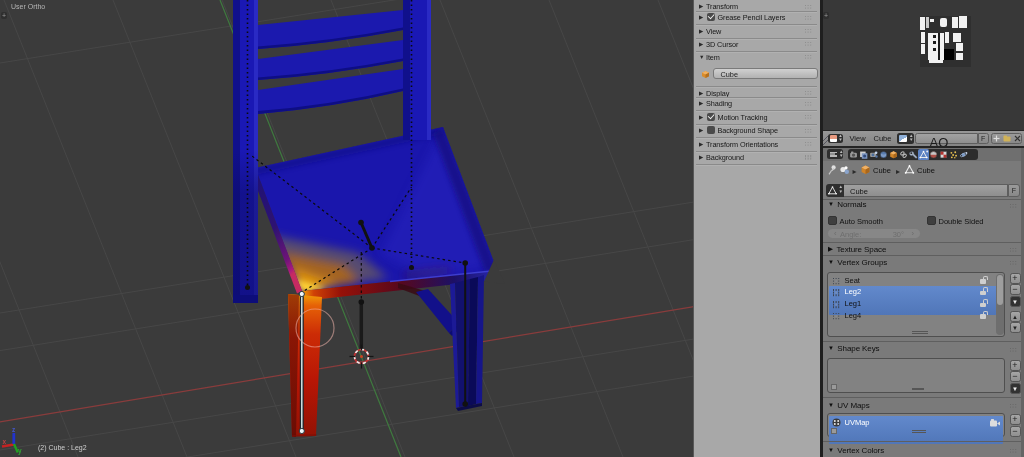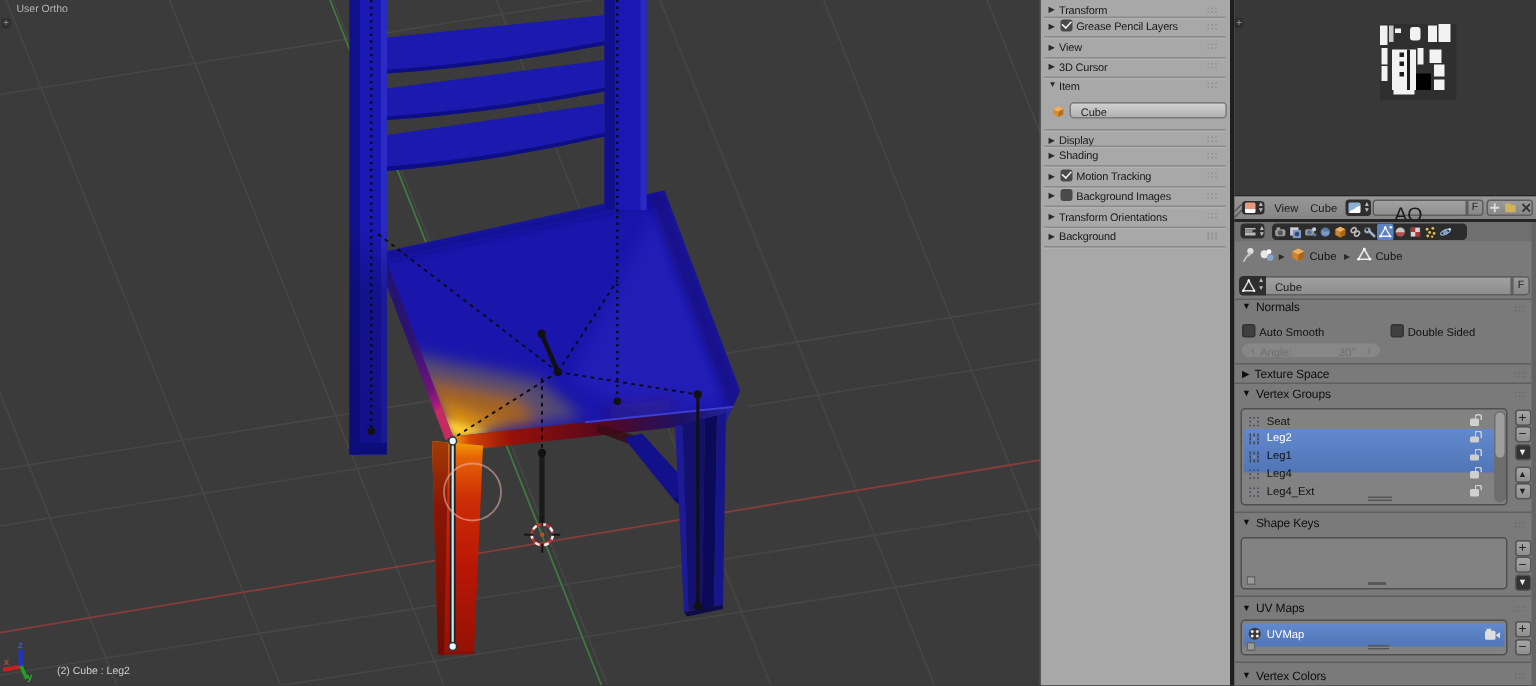--- a/index.html
+++ b/index.html
@@ -311,21 +311,21 @@
       <span class="chk">
         <span class="tick">✓</span>
       </span>
       <span class="nlab" style="left:21.5px;">Motion Tracking</span>
       <span class="grip"></span>
     </div>
   <div class="nsep" style="top:123.8px;"></div>
   <div class="nrow" style="top:124.1px;">
       <span class="tri">▶</span>
       <span class="chk"></span>
-      <span class="nlab" style="left:21.5px;">Background Images</span>
+      <span class="nlab" style="left:21.5px;">Background Shape</span>
       <span class="grip"></span>
     </div>
   <div class="nsep" style="top:137.2px;"></div>
   <div class="nrow" style="top:137.5px;">
       <span class="tri">▶</span>
       <span class="nlab" style="left:10px;">Transform Orientations</span>
       <span class="grip"></span>
     </div>
   <div class="nsep" style="top:150.6px;"></div>
   <div class="nrow" style="top:150.9px;">
@@ -590,25 +590,20 @@
       <div class="lrow" style="top:25.6px;">
           <span class="gicon"></span>
           <span style="position:absolute;left:16px;top:1px;">Leg1</span>
           <span class="lockic"></span>
         </div>
       <div class="lrow" style="top:37.4px;">
           <span class="gicon"></span>
           <span style="position:absolute;left:16px;top:1px;">Leg4</span>
           <span class="lockic"></span>
         </div>
-      <div class="lrow" style="top:49.2px;">
-          <span class="gicon"></span>
-          <span style="position:absolute;left:16px;top:1px;">Leg4_Ext</span>
-          <span class="lockic"></span>
-        </div>
       <div class="abs" style="left:168px;top:1.5px;width:8px;height:61px;background:#6e6e6e;border-radius:4px;">
         <div class="abs" style="left:1px;top:1px;width:6px;height:30px;background:#9e9e9e;border-radius:3px;"></div>
       </div>
       <div class="abs" style="left:84px;bottom:1.5px;width:16px;height:4px;
         background:linear-gradient(#565656,#565656) 0 0/16px 1.2px no-repeat,linear-gradient(#565656,#565656) 0 2.5px/16px 1.2px no-repeat;"></div>
     </div>
     <div class="lbtn" style="top:111.5px;">+</div>
     <div class="lbtn" style="top:123px;">−</div>
     <div class="lbtn" style="top:134.5px;background:#323232;color:#eee;font-size:6px;line-height:10px;">▼</div>
     <div class="lbtn" style="top:149.5px;font-size:6px;line-height:10px;">▲</div>
@@ -622,21 +617,21 @@
       <div class="abs" style="left:84px;bottom:2px;width:12px;height:1.5px;background:#565656;"></div>
     </div>
     <div class="lbtn" style="top:198.5px;">+</div>
     <div class="lbtn" style="top:210px;">−</div>
     <div class="lbtn" style="top:221.5px;background:#323232;color:#eee;font-size:6px;line-height:10px;">▼</div>
     <div class="psep" style="top:235.5px;"></div>
 
     <div class="phead" style="left:5.5px;top:239.5px;"><span class="ptri">▼</span>UV Maps</div>
     <div class="pgrip" style="top:242.5px;"></div>
     <div class="listbox" style="top:251.5px;height:24px;">
-      <div class="lrow sel" style="top:2.5px;height:15px;">
+      <div class="lrow sel" style="top:2.5px;height:28px;">
         <svg class="abs" style="left:3px;top:2px;" width="9" height="9" viewBox="0 0 9 9">
             <circle cx="4.5" cy="4.5" r="4" fill="#3a3a3a"></circle>
             <g fill="#e8e8e8">
               <circle cx="2.8" cy="3" r="1"></circle>
               <circle cx="6.2" cy="3" r="1"></circle>
               <circle cx="2.8" cy="6" r="1"></circle>
               <circle cx="6.2" cy="6" r="1"></circle>
             </g>
           </svg>
         <span style="position:absolute;left:16px;top:1.5px;">UVMap</span>

